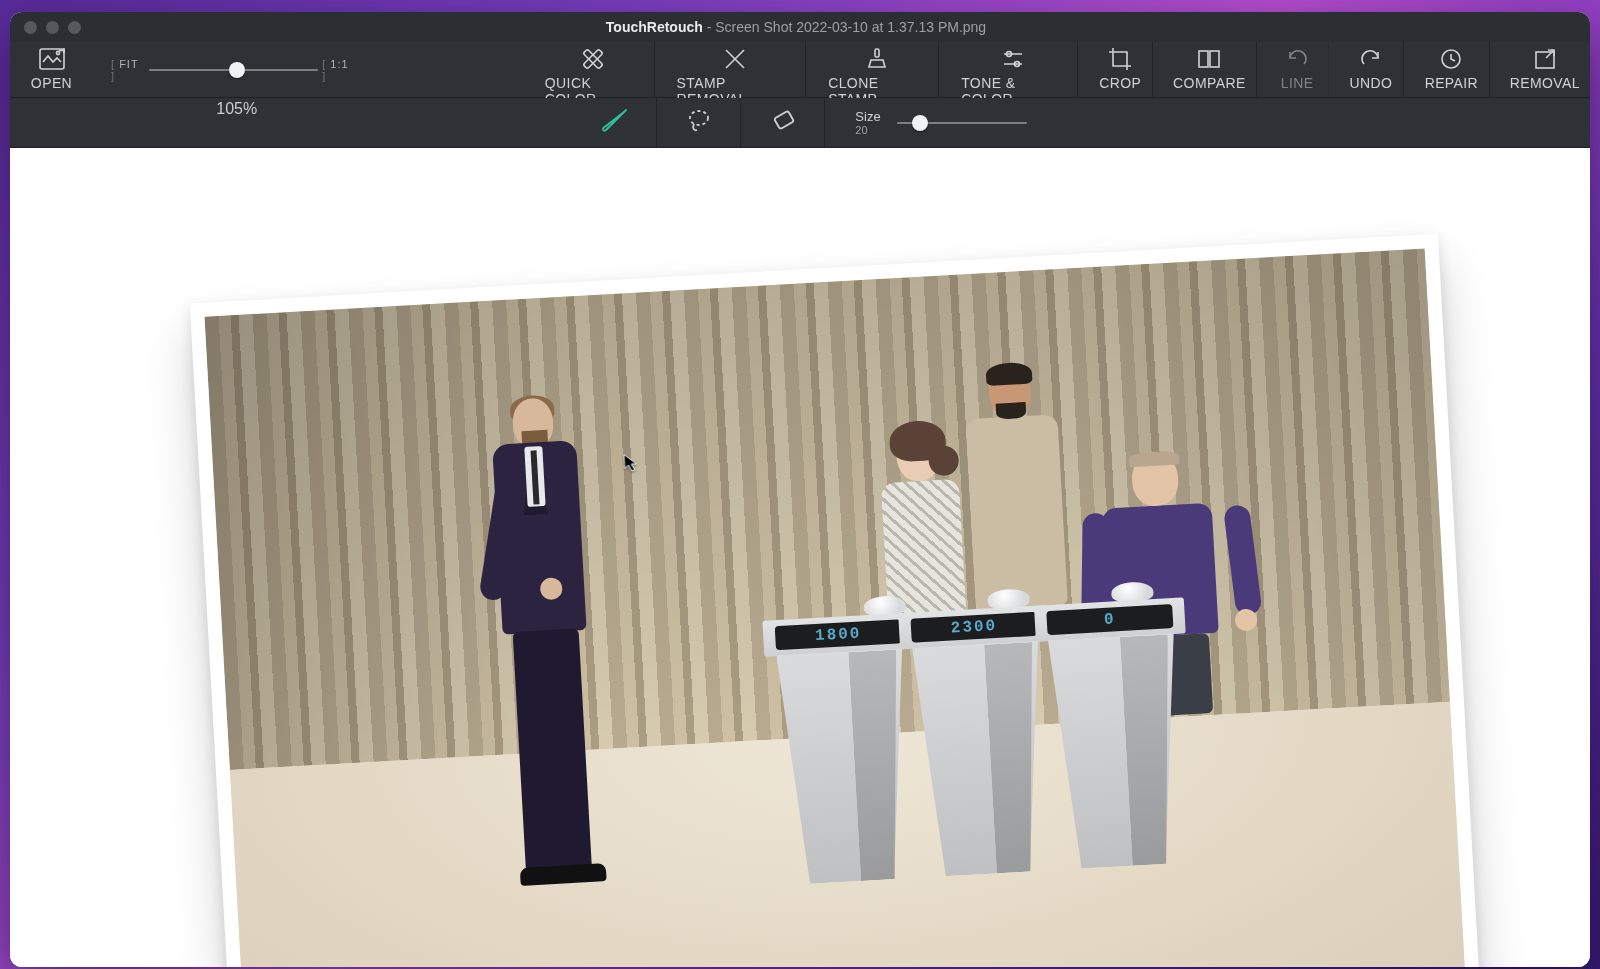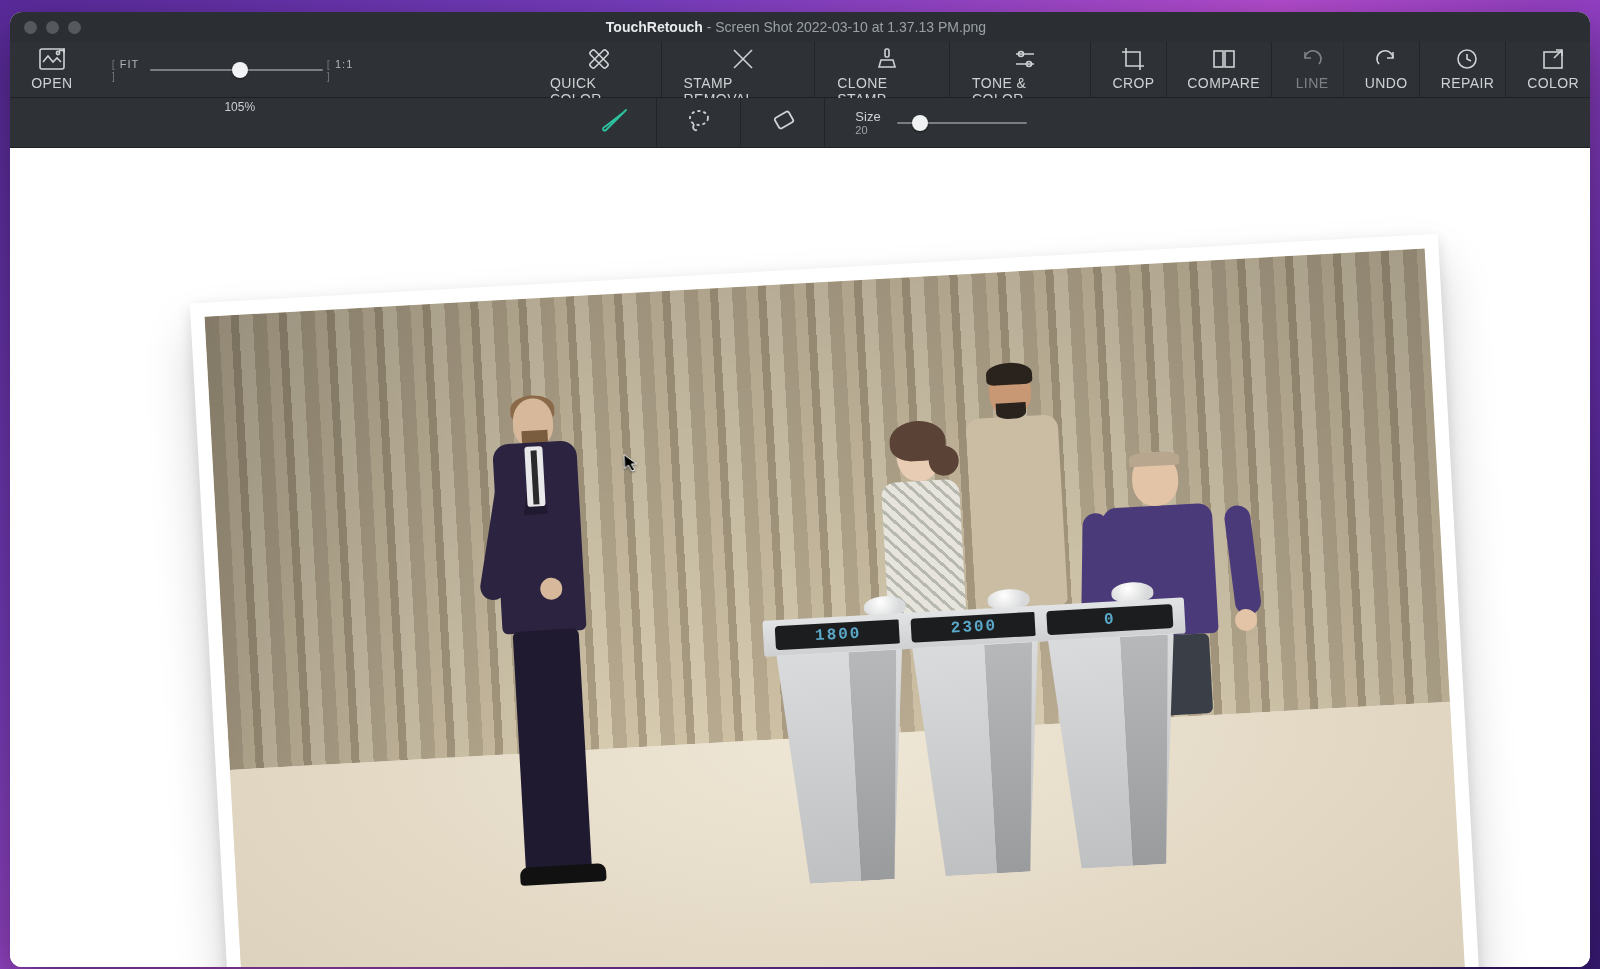--- a/index.html
+++ b/index.html
@@ -55,21 +55,21 @@
   .zoomgroup {
     display:flex; align-items:center; gap:4px;
     padding:0 28px;
     position:relative;
   }
   .zbox { font-size:11px; color:#afb4b8; letter-spacing:1px; cursor:pointer; }
   .zbox::before{content:"[ ";color:#6d7378;} .zbox::after{content:" ]";color:#6d7378;}
   .slider { position:relative; width:180px; height:24px; }
   .slider .track { position:absolute; top:50%; left:0; right:0; height:2px; background:#7a7f84; transform:translateY(-50%); border-radius:2px; }
   .slider .thumb { position:absolute; top:50%; width:16px; height:16px; background:#f1f2f3; border-radius:50%; transform:translate(-50%,-50%); box-shadow:0 1px 2px rgba(0,0,0,0.5); cursor:grab; }
-  .zlabel { position:absolute; font-size:12px; color:#cbced1; top:42px; transform:translateX(-50%); }
+  .zlabel { position:absolute; font-size:16px; color:#cbced1; top:42px; transform:translateX(-50%); }
   .spacer { flex:0 0 140px; }
   .flexgap { flex:1; }
   .subtoolbar {
     height: 50px;
     background:#2e3236;
     display:flex; align-items:center; justify-content:center;
     gap:0;
     color:#cfd2d4;
     border-bottom:1px solid #1e2124;
   }
@@ -300,21 +300,21 @@
       <span>REPAIR</span>
     </div>
     <div class="tool noborder">
       <span class="ic">
         <svg width="26" height="26" viewBox="0 0 26 26">
             <rect x="4" y="6" width="18" height="16"></rect>
             <polyline points="16,4 22,4 22,10"></polyline>
             <line x1="22" y1="4" x2="14" y2="12"></line>
           </svg>
       </span>
-      <span>COLOR</span>
+      <span>REMOVAL</span>
     </div>
   </div>
 
   <div class="subtoolbar">
     <div class="sub active">
       <span>
         <svg width="30" height="30" viewBox="0 0 30 30">
             <path d="M24 6 L12 18 L8 22 L6 24 C5 25 3 25 3 23 C3 21 5 21 6 20 Z"></path>
             <path d="M24 6 L26 4" stroke-linecap="round"></path>
           </svg>

